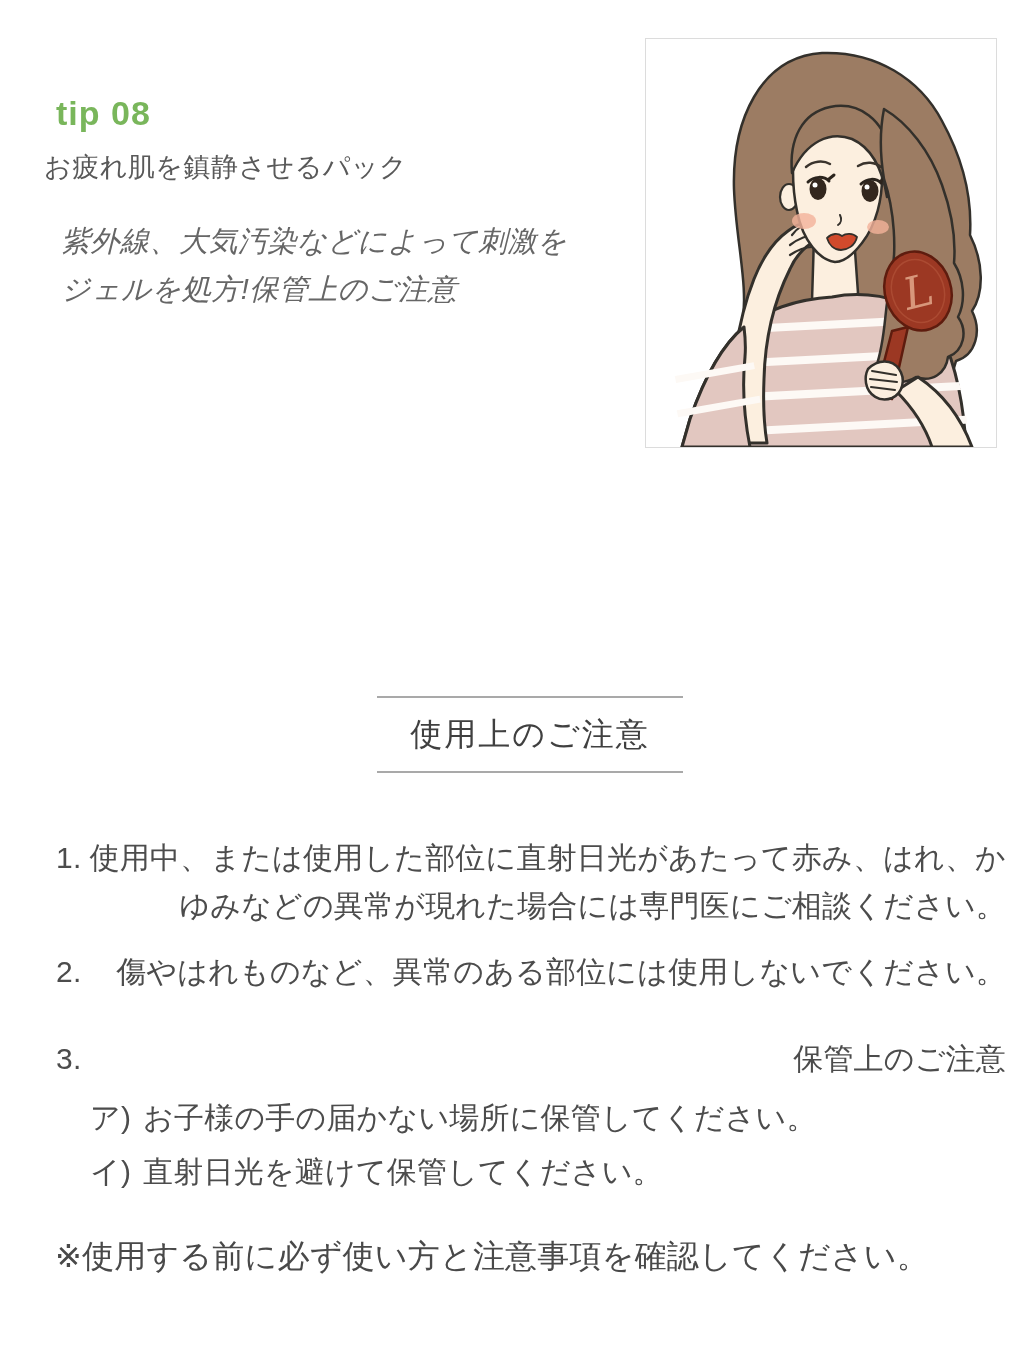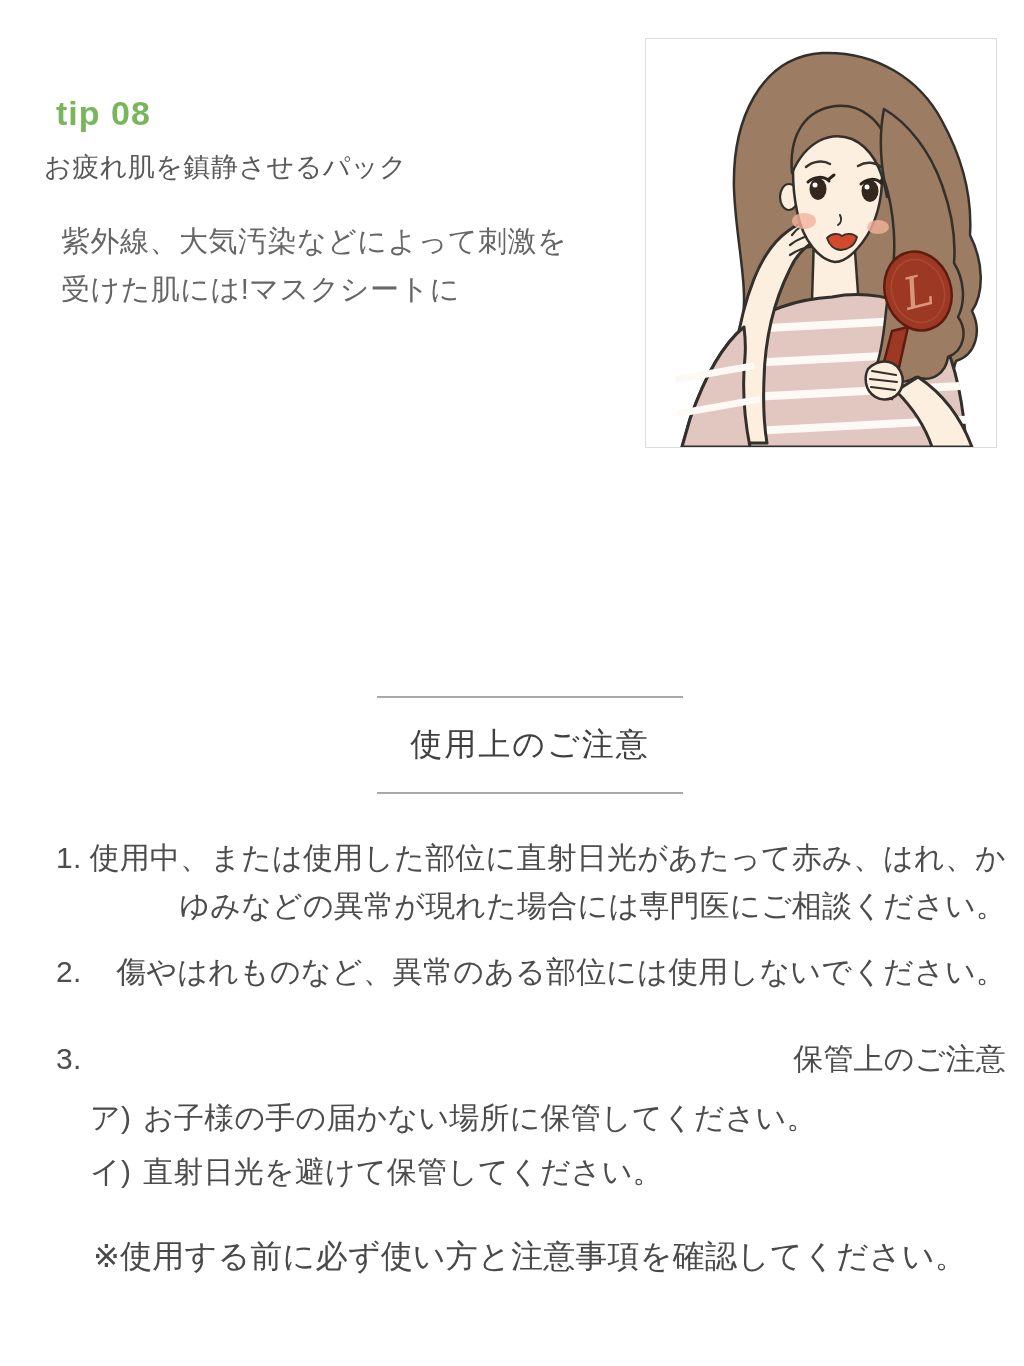--- a/index.html
+++ b/index.html
@@ -13,32 +13,32 @@
   .tip-label{
     left:56px;top:94px;
     font-size:34px;font-weight:700;color:#79b65b;letter-spacing:1px;
   }
   .intro-heading{
     left:44px;top:143px;
     font-size:27px;color:#595959;letter-spacing:0.5px;white-space:nowrap;margin-top:6px;
   }
   .intro-lines{
     left:61px;top:217px;
-    font-size:29px;line-height:48px;color:#666666;letter-spacing:0.5px;
+    font-size:29px;line-height:48px;color:#666666;letter-spacing:0.5px;font-style:italic;
   }
   .intro-lines div{white-space:nowrap;}
 
   .illus-frame{
     left:645px;top:38px;width:352px;height:410px;
     border:1px solid #dcdcdc;background:#ffffff;box-sizing:border-box;
   }
   .illus-frame svg{display:block;width:100%;height:100%;}
 
   .caution-header{
-    left:377px;top:696px;width:306px;height:98px;box-sizing:border-box;
+    left:377px;top:696px;width:306px;height:77px;box-sizing:border-box;
     border-top:2px solid #a9a9a9;border-bottom:2px solid #a9a9a9;
     display:flex;align-items:center;justify-content:center;
     font-size:32px;color:#404040;letter-spacing:2px;
   }
 
   .c-item{
     left:56px;width:950px;display:flex;
     font-size:30px;line-height:48px;color:#4c4c4c;letter-spacing:0.2px;
   }
   .c-item .num{flex:0 0 32px;}
@@ -50,33 +50,33 @@
   .c-sub{
     left:90px;display:flex;
     font-size:30px;line-height:42px;color:#4c4c4c;letter-spacing:0.2px;white-space:nowrap;
   }
   .c-sub .snum{margin-right:12px;}
   .c-sub-a{top:1097px;}
   .c-sub-b{top:1151px;}
 
   .c-footnote{
     left:55px;top:1233px;width:950px;
-    font-size:32px;line-height:46px;color:#494949;letter-spacing:0.2px;white-space:nowrap;text-align:center;
+    font-size:32px;line-height:46px;color:#494949;letter-spacing:0.2px;white-space:nowrap;
   }
 </style>
 </head>
 <body>
 
 <div class="abs tip-label">tip 08</div>
 
 <div class="abs intro-heading">お疲れ肌を鎮静させるパック</div>
 
 <div class="abs intro-lines">
   <div>紫外線、大気汚染などによって刺激を</div>
-  <div>受けた肌には!マスクシートに</div>
+  <div>ジェルを処方!保管上のご注意</div>
 </div>
 
 <div class="abs illus-frame">
   <svg viewBox="0 0 350 408" xmlns="http://www.w3.org/2000/svg">
 
     <path stroke="#33302b" stroke-width="2.5" stroke-linejoin="round" d="M 176 14
              C 230 12, 274 40, 296 82
              C 318 122, 326 162, 324 196
              C 338 224, 338 254, 326 272
              C 336 292, 330 316, 310 322

